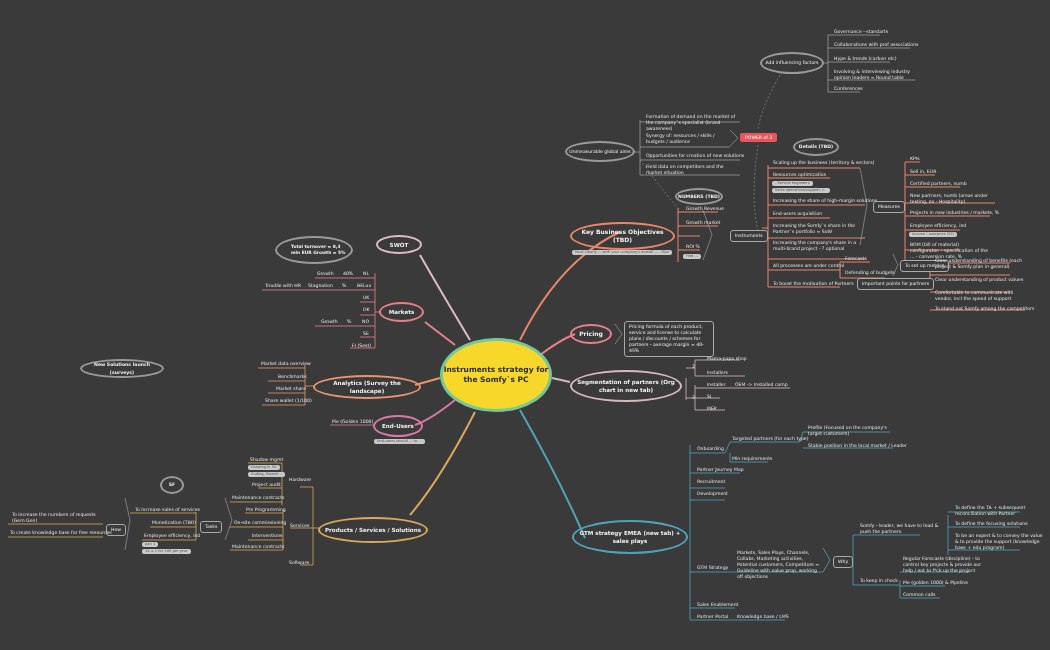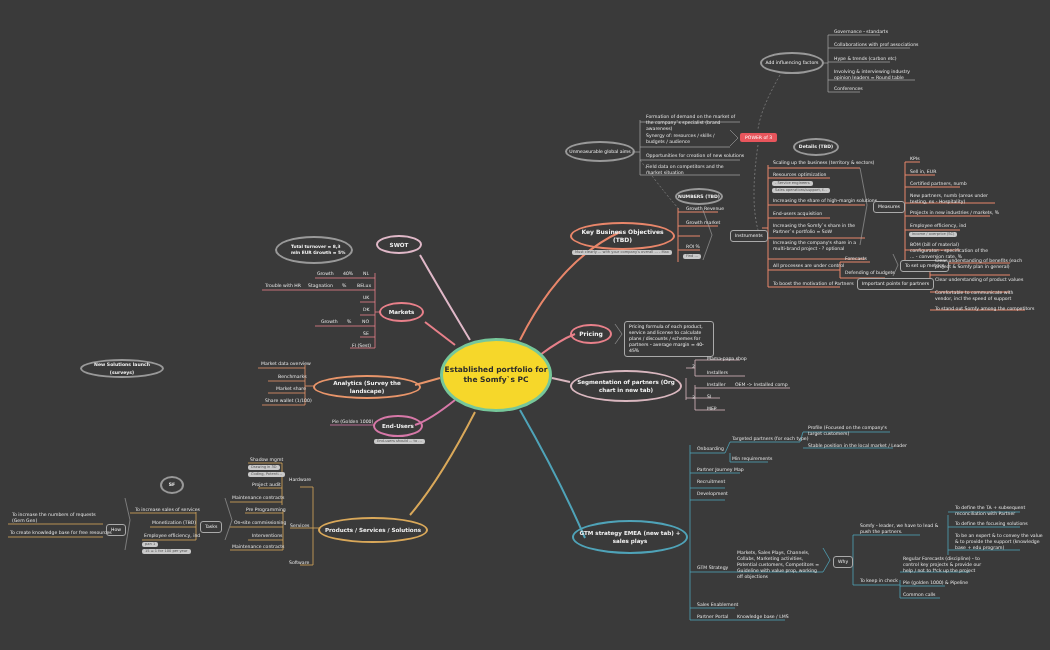--- a/index.html
+++ b/index.html
@@ -66,21 +66,21 @@
   <path d="M8 524 L103 524 M8 537 L103 537" stroke="#d9a85a" stroke-width="0.8" fill="none"></path>
 
   <path d="M305 365 L305 405 M258 368 L305 368 M268 381 L305 381 M268 393 L305 393 M262 405 L305 405 M305 386 L315 386" stroke="#e8956a" stroke-width="0.8" fill="none"></path>
 
   <path d="M330 425 L375 425" stroke="#d778a8" stroke-width="0.8" fill="none"></path>
 
   <path d="M375 273 L375 348 M315 278 L375 278 M262 290 L375 290 M360 302 L375 302 M360 315 L375 315 M315 326 L375 326 M360 337 L375 337 M350 348 L375 348 M375 312 L380 312" stroke="#e8808a" stroke-width="0.8" fill="none"></path>
 </svg>
 
 <div class="center">
-    <span>Established portfolio for the Somfy`s PC</span>
+    <span>Instruments strategy for the Somfy`s PC</span>
   </div>
 
 <div class="oval" style="left:570px;top:222px;width:105px;height:28px;border:2px solid #e8866a;">
     <span>Key Business Objectives (TBD)</span>
   </div>
 <div class="tag" style="left:572px;top:250px;">Must clearly ... with your company's overall ... - Max</div>
 
 <div class="oval" style="left:675px;top:188px;width:48px;height:17px;border:2px solid #999;font-size:4.6px;">
     <span>NUMBERS (TBD)</span>
   </div>

